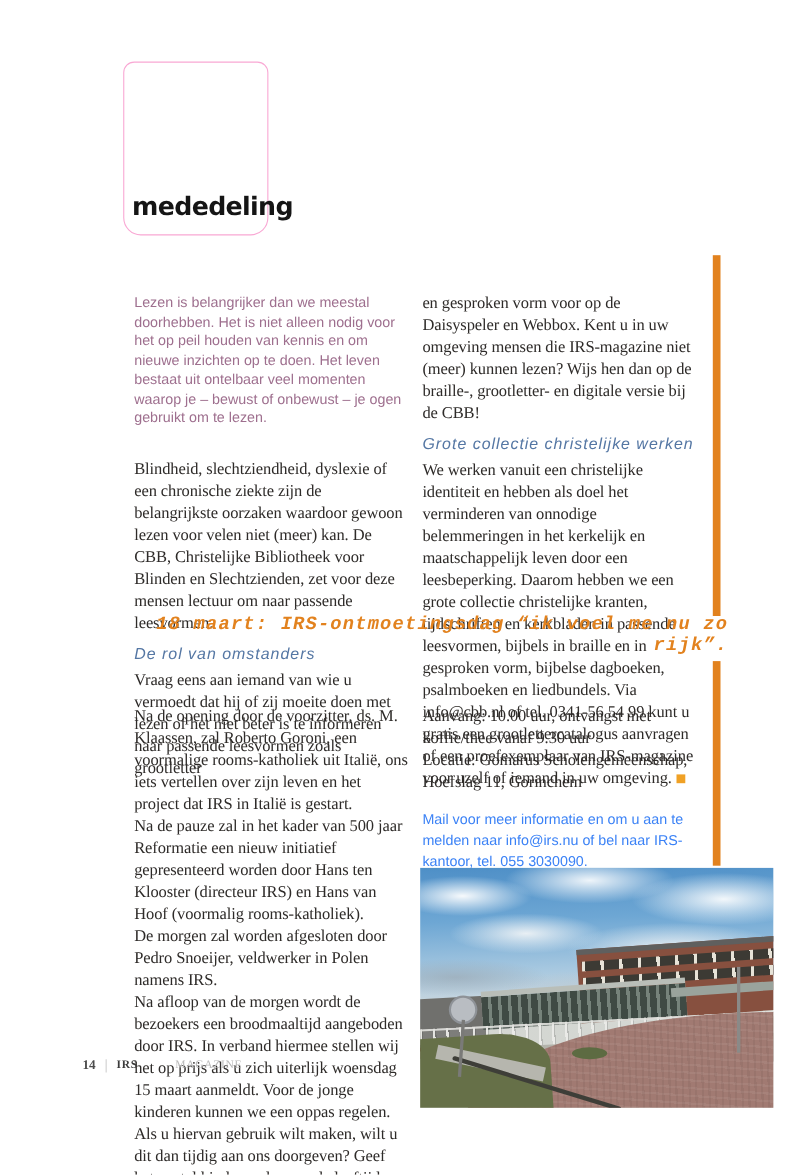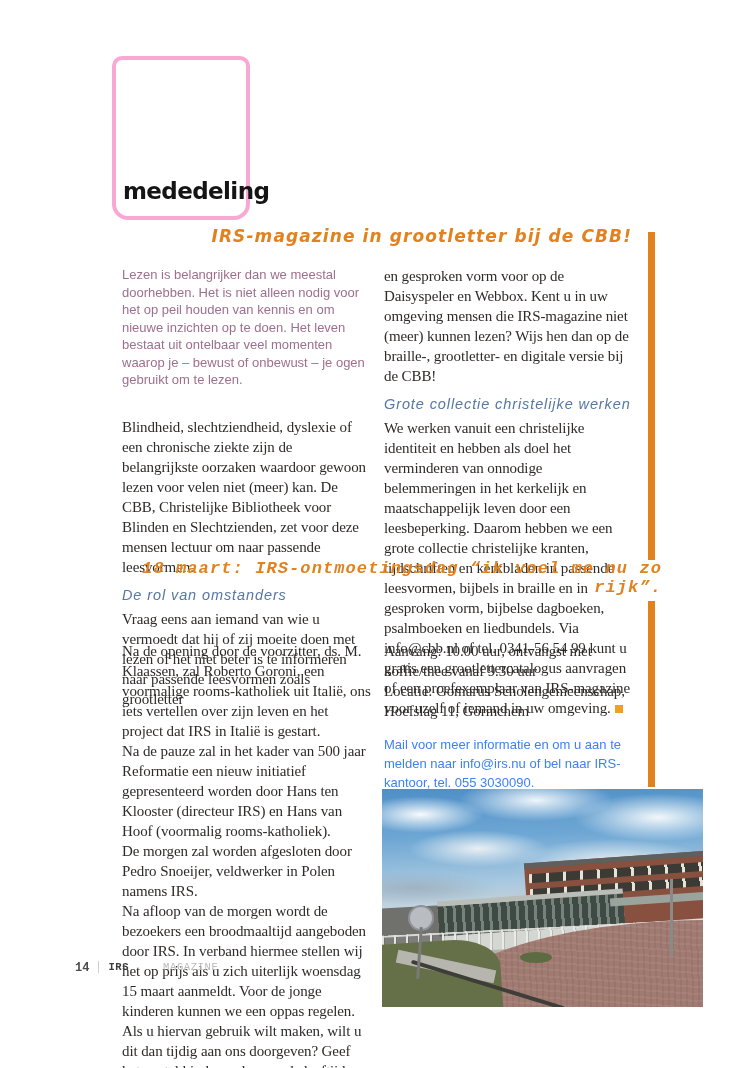--- a/index.html
+++ b/index.html
@@ -1,21 +1,21 @@
 <!DOCTYPE html>
 <html><head>
 <meta charset="utf-8">
 <style>
   html,body{margin:0;padding:0;background:#ffffff;}
   .page{position:relative;width:738px;height:1068px;background:#fff;overflow:hidden;
         font-family:"Liberation Serif",serif;color:#2e2b29;}
 
   
   .badge-box{position:absolute;left:112px;top:56px;width:130px;height:156px;
-             border:4px solid #f9a8d4;border-radius:10px 10px 16px 16px;background:#fff;text-align:center;}
+             border:1px solid #f9a8d4;border-radius:10px 10px 16px 16px;background:#fff;text-align:center;}
   .badge-label{position:absolute;left:7px;bottom:12px;width:116px;
                font-family:"DejaVu Sans",sans-serif;font-size:23px;font-weight:bold;
                letter-spacing:-0.6px;color:#151515;}
 
   
   .art-title{position:absolute;font-family:"DejaVu Sans",sans-serif;font-style:oblique;
              font-weight:bold;font-size:17px;letter-spacing:1.1px;color:#e2821e;}
   .title1{left:122px;top:226px;width:510px;text-align:right;}
   .title2{left:122px;top:559px;width:540px;text-align:right;font-family:Liberation Mono, monospace;}
 
@@ -34,22 +34,22 @@
          color:#9e6f8e;margin:0 0 28px 0;}
   .serif{font-size:15px;line-height:20px;letter-spacing:-0.1px;margin:0 0 10px 0;}
   .pre{white-space:pre-line;}
   .subhead{font-family:"Liberation Sans",sans-serif;font-style:italic;font-size:14.5px;
            letter-spacing:0.9px;color:#5577a4;margin:10px 0 6px 0;font-weight:normal;}
   .mailnote{font-family:"Liberation Sans",sans-serif;font-size:13px;line-height:19px;
             color:#3b82f6;margin:14px 0 16px 0;}
   .endmark{display:inline-block;width:8px;height:8px;background:#f0a125;margin-left:4px;}
 
   
-  .footer{position:absolute;left:75px;top:961px;display:flex;align-items:flex-start;gap:9px;
-          font-family:Liberation Mono, monospace;}
+  .footer{position:absolute;left:75px;top:961px;display:flex;align-items:center;gap:9px;
+          font-family:Liberation Serif, serif;}
   .pg-num{font-size:12px;font-weight:bold;color:#4c4c4c;}
   .footer-divider{width:1px;height:12px;background:#cfcfcf;}
   .brand{font-size:10.5px;letter-spacing:0.6px;}
   .brand-bold{font-weight:bold;color:#3b3b3b;}
   .brand-light{color:#b9b9b9;margin-left:2px;padding-left:32px;}
 
   
   .photo{position:absolute;left:382px;top:789px;width:321px;height:218px;overflow:hidden;
          background:linear-gradient(178deg,#4e8fc7 0%,#6ea7d4 22%,#a7c8e0 42%,#cdd8de 56%,#d6d9d4 62%);}
   .ph-clouds{position:absolute;left:0;top:0;width:100%;height:65%;
@@ -99,21 +99,20 @@
 </style>
 </head>
 <body>
 
 <div class="page">
 
   <div class="badge-box">
     <div class="badge-label">mededeling</div>
   </div>
 
-  <div class="art-title title1">IRS-magazine in grootletter bij de CBB!</div>
   <div class="vbar vbar1"></div>
 
   <div class="cols cols1">
     <div class="col">
       <p class="intro">Lezen is belangrijker dan we meestal doorhebben. Het is niet alleen nodig voor het op peil houden van kennis en om nieuwe inzichten op te doen. Het leven bestaat uit ontelbaar veel momenten waarop je – bewust of onbewust – je ogen gebruikt om te lezen.</p>
       <p class="serif">Blindheid, slechtziendheid, dyslexie of een chronische ziekte zijn de belangrijkste oorzaken waardoor gewoon lezen voor velen niet (meer) kan. De CBB, Christelijke Bibliotheek voor Blinden en Slechtzienden, zet voor deze mensen lectuur om naar passende leesvormen.</p>
       <h3 class="subhead">De rol van omstanders</h3>
       <p class="serif">Vraag eens aan iemand van wie u vermoedt dat hij of zij moeite doen met lezen of het niet beter is te informeren naar passende leesvormen zoals grootletter</p>
     </div>
     <div class="col">

